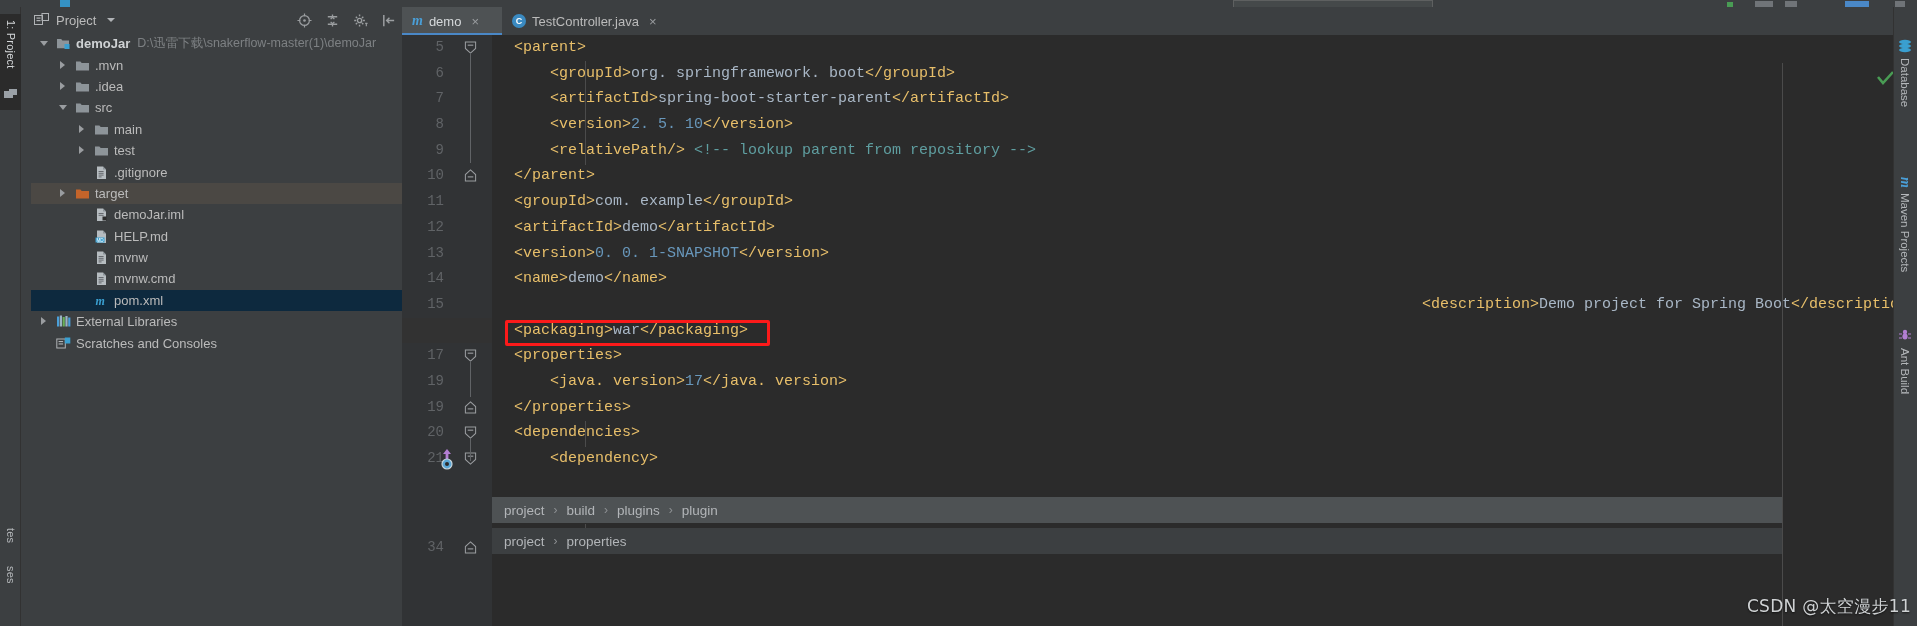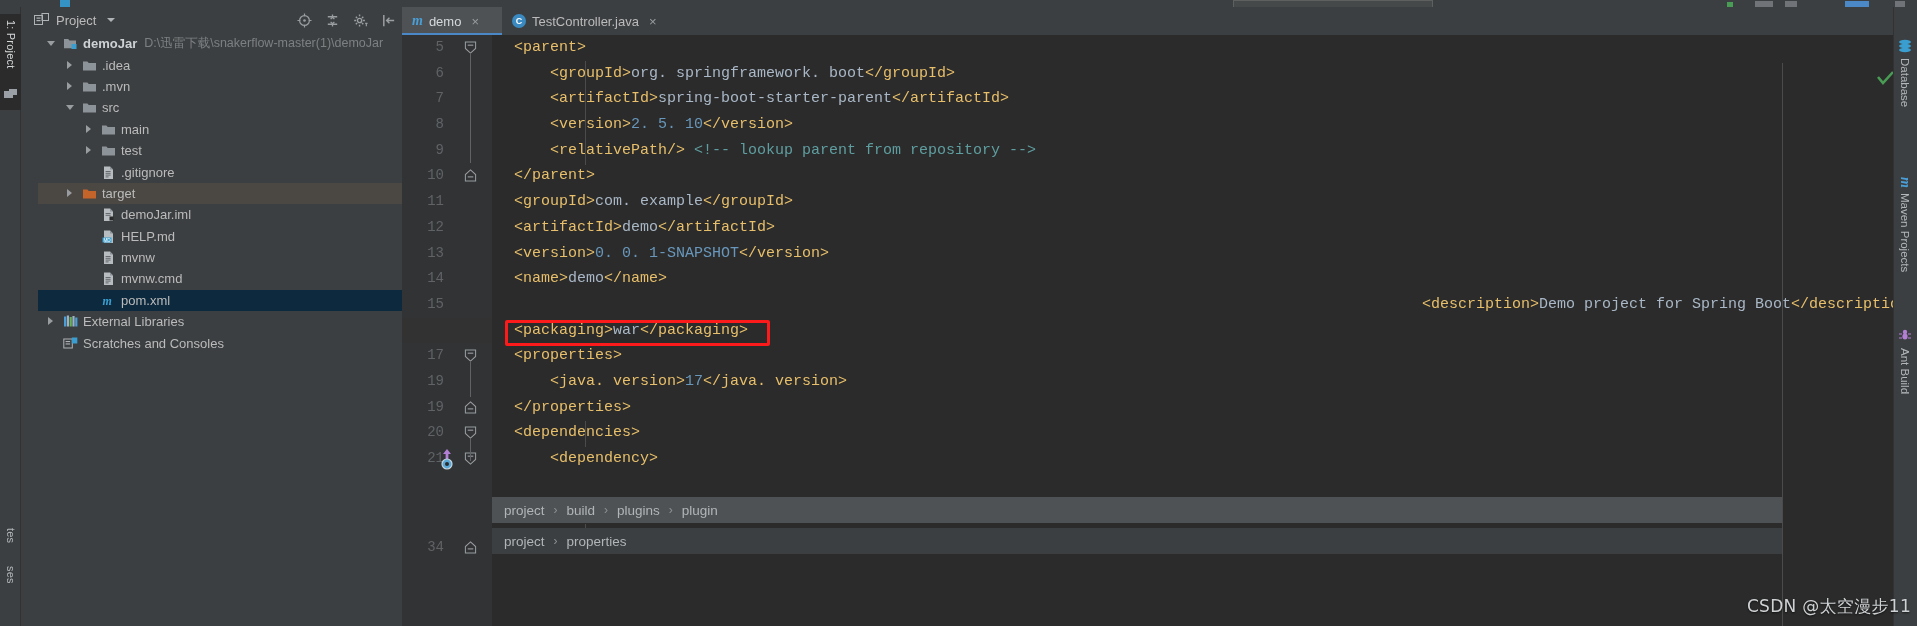--- a/index.html
+++ b/index.html
@@ -47,21 +47,21 @@
   .pp-header {
     position:absolute; left:0; top:0; width:381px; height:26px;
     display:flex; align-items:center;
   }
   .pp-title-wrap { display:flex; align-items:center; gap:7px; margin-left:13px; }
   .pp-title { color:#bbbbbb; font-size:13px; }
   .pp-caret { width:0;height:0;border-left:4px solid transparent;border-right:4px solid transparent;border-top:4px solid #b0b3b6; margin-left:4px; }
   .pp-actions { position:absolute; right:6px; top:0; height:26px; display:flex; align-items:center; gap:13px; }
   .pp-act { width:15px; height:15px; opacity:.82; display:block; }
 
-  .tree { position:absolute; left:17px; top:26px; width:381px;text-align:center; }
+  .tree { position:absolute; left:10px; top:26px; width:381px;text-align:center; }
   .trow {
     position:relative; height:21.4px; display:flex; align-items:center;
     white-space:nowrap; font-size:13px; color:#bbbbbb;
   }
   .trow.sel { background:#0d293e; }
   .trow.hover { background:#4b4844; }
   .arrow {
     width:9px;height:9px; position:relative; flex:0 0 9px;
   }
   .arrow.right::before{
@@ -259,30 +259,30 @@
           <span class="tlabel bold">demoJar</span>
           <span class="tpath">D:\迅雷下载\snakerflow-master(1)\demoJar</span>
         </div>
         <div class="trow">
           <span style="display: inline-block; width: 28px;"></span>
           <span class="arrow right"></span>
           <span style="display: inline-block; width: 7px;"></span>
           <svg viewBox="0 0 15 15" class="ticon">
             <path d="M1 3.5h4.4l1.3 1.6H14v7.4H1z" fill="#8d9499"></path>
           </svg>
-          <span class="tlabel">.idea</span>
+          <span class="tlabel">.mvn</span>
         </div>
         <div class="trow">
           <span style="display: inline-block; width: 28px;"></span>
           <span class="arrow right"></span>
           <span style="display: inline-block; width: 7px;"></span>
           <svg viewBox="0 0 15 15" class="ticon">
             <path d="M1 3.5h4.4l1.3 1.6H14v7.4H1z" fill="#8d9499"></path>
           </svg>
-          <span class="tlabel">.mvn</span>
+          <span class="tlabel">.idea</span>
         </div>
         <div class="trow">
           <span style="display: inline-block; width: 28px;"></span>
           <span class="arrow down"></span>
           <span style="display: inline-block; width: 7px;"></span>
           <svg viewBox="0 0 15 15" class="ticon">
             <path d="M1 3.5h4.4l1.3 1.6H14v7.4H1z" fill="#8d9499"></path>
           </svg>
           <span class="tlabel">src</span>
         </div>

